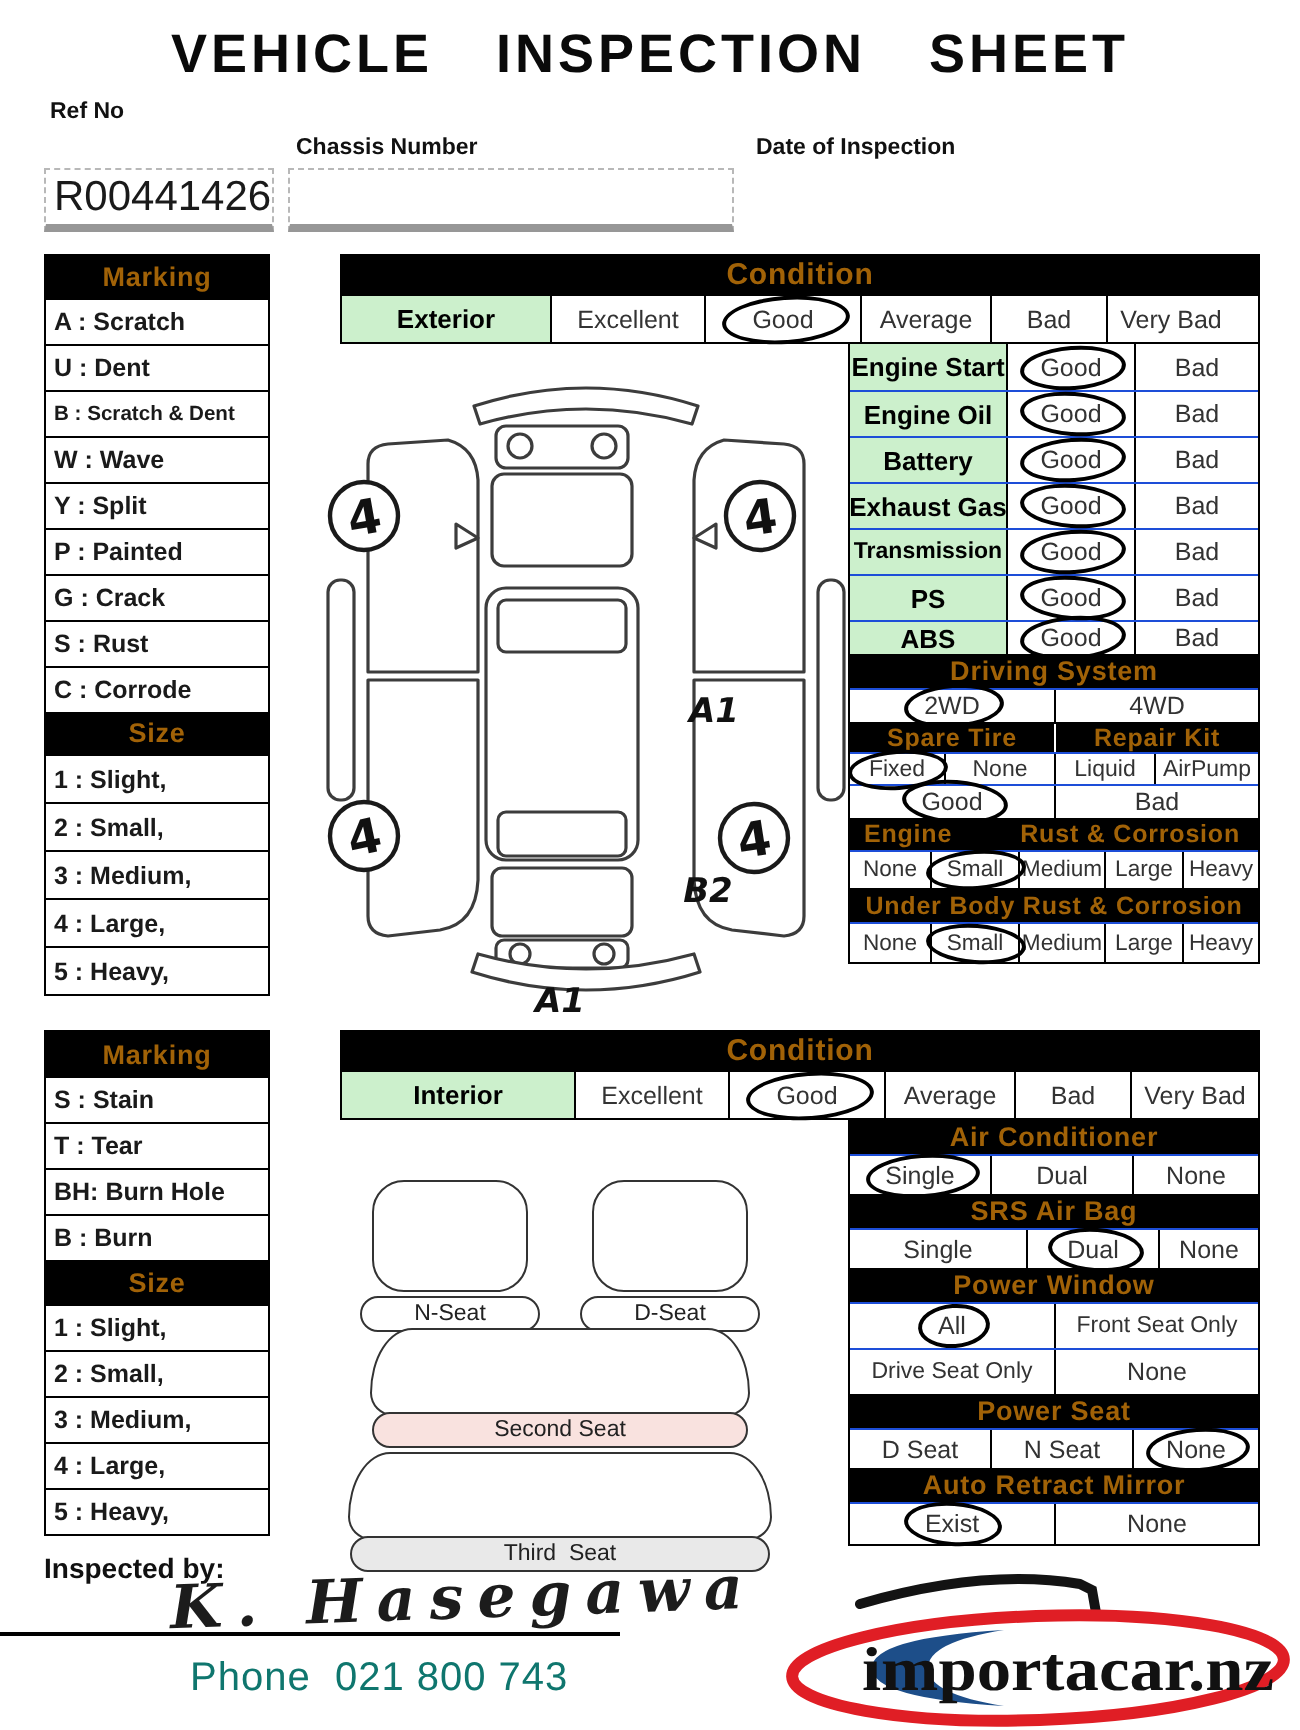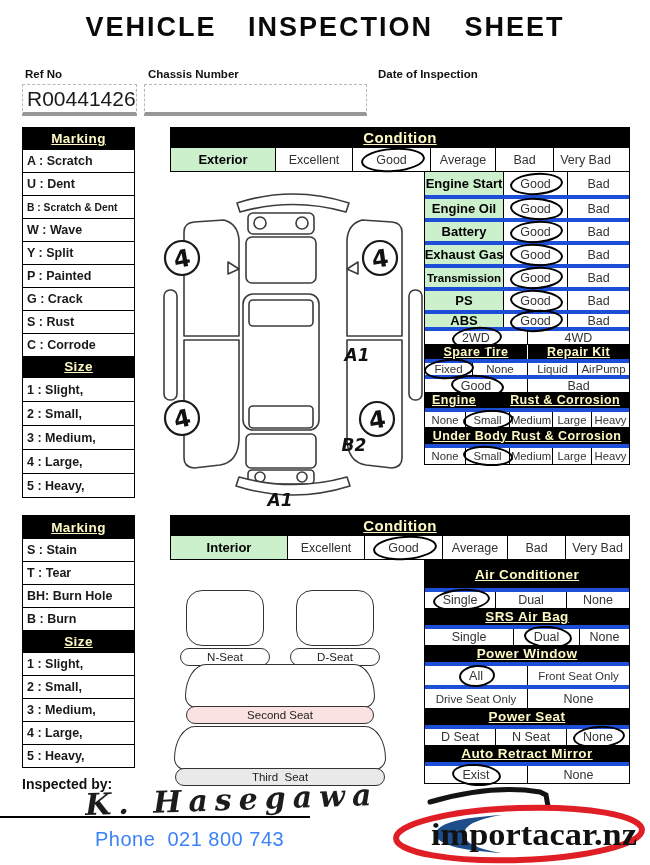--- a/index.html
+++ b/index.html
@@ -5,56 +5,56 @@
   :root{ --green:#ccf0cc; }
   html,body{margin:0;padding:0;background:#fff;}
   .sheet{position:relative;width:650px;height:865px;background:#fff;overflow:hidden;
          font-family:"Liberation Sans",sans-serif;color:#111;}
   .abs{position:absolute;box-sizing:border-box;}
   .title{left:0;top:12px;width:650px;text-align:center;font-size:27px;font-weight:800;
          letter-spacing:2px;word-spacing:22px;color:#0a0a0a;}
   .flabel{font-size:11.5px;font-weight:700;color:#111;}
   .fbox{border:1px dashed #b8b8b8;border-bottom:4px solid #979797;background:#fff;
         display:flex;align-items:center;font-size:21px;color:#1a1a1a;}
-  .bar{background:#000;color:#fef9c3;display:flex;align-items:center;justify-content:center;
-       font-size:13.5px;font-weight:600;letter-spacing:.4px;box-sizing:border-box;text-decoration:underline;}
+  .bar{background:#000;color:#a16207;display:flex;align-items:center;justify-content:center;
+       font-size:13.5px;font-weight:600;letter-spacing:.4px;box-sizing:border-box;}
   .tbl{border:1px solid #000;box-sizing:border-box;background:#fff;}
   .lrow{height:23px;border-top:1px solid #000;display:flex;align-items:center;
         padding-left:4px;font-size:12.5px;font-weight:600;color:#1a1a1a;box-sizing:border-box;}
   .lrow.sm{font-size:10.3px;}
-  .row{display:flex;border-top:4px solid #1d4ed8;box-sizing:border-box;}
+  .row{display:flex;border-top:1px solid #1d4ed8;box-sizing:border-box;}
   .row.nt{border-top:none;}
   .cell{box-sizing:border-box;border-left:1px solid #000;display:flex;align-items:center;
         justify-content:center;font-size:12.5px;color:#333;white-space:nowrap;overflow:visible;}
   .cell:first-child{border-left:none;}
   .glabel{background:var(--green);font-weight:700;color:#000;font-size:13px;}
   .stack{border:1px solid #000;border-top:none;box-sizing:border-box;background:#fff;}
   .circ{position:relative;display:inline-block;padding:0 2px;}
   .circ::after{content:"";position:absolute;left:-8px;right:-10px;top:-4px;bottom:-4px;
                border:2.6px solid #000;border-radius:50%;transform:rotate(-4deg);pointer-events:none;}
   .circ.r2::after{transform:rotate(4deg);}
   .circ.big::after{left:-13px;right:-16px;top:-5px;bottom:-5px;}
   .seatbox{border:1.6px solid #333;background:#fff;border-radius:16px;}
   .seatplate{border:1.6px solid #333;background:#fff;border-radius:9px;display:flex;
              align-items:center;justify-content:center;font-size:11.5px;color:#222;}
   .bench{border:1.6px solid #333;background:#fff;border-radius:22px 22px 12px 12px / 34px 34px 12px 12px;}
   .inspected{font-size:14px;font-weight:700;color:#111;}
   .signature{font-family:"DejaVu Serif",serif;font-style:italic;font-weight:700;font-size:30px;
              letter-spacing:7px;color:#1c1c1c;transform:rotate(-2deg);white-space:nowrap;}
-  .phone{font-size:20px;color:#3b82f6;letter-spacing:.5px;}
+  .phone{font-size:20px;color:#0f766e;letter-spacing:.5px;}
   .footline{background:#000;}
 </style>
 </head>
 <body>
 
 <div class="sheet">
 
   <div class="abs title">VEHICLE INSPECTION SHEET</div>
 
-  <div class="abs flabel" style="left:25px;top:68px">Ref No</div>
+  <div class="abs flabel" style="left:25px;top:50px">Ref No</div>
   <div class="abs fbox" style="left:22px;top:84px;width:115px;height:32px;padding-left:4px">
     <span>R00441426</span>
   </div>
 
   <div class="abs flabel" style="left:148px;top:68px">Chassis Number</div>
   <div class="abs fbox" style="left:144px;top:84px;width:223px;height:32px">
     <span></span>
   </div>
 
   <div class="abs flabel" style="left:378px;top:68px">Date of Inspection</div>
@@ -156,20 +156,21 @@
     <div class="row" style="height:17px">
       <div class="cell glabel" style="width:78px">ABS</div>
       <div class="cell" style="width:64px">
           <span class="circ"><span>Good</span></span>
         </div>
       <div class="cell" style="width:62px">
           <span>Bad</span>
         </div>
     </div>
 
+    <div class="bar" style="height:17px">Driving System</div>
     <div class="row" style="height:17px">
       <div class="cell" style="width:102px">
           <span class="circ"><span>2WD</span></span>
         </div>
       <div class="cell" style="width:102px">
           <span>4WD</span>
         </div>
     </div>
 
     <div class="bar" style="height:15px;font-size:12.5px">
@@ -313,21 +314,21 @@
       </div>
     <div class="cell" style="width:58px">
         <span>Bad</span>
       </div>
     <div class="cell" style="width:64px">
         <span>Very Bad</span>
       </div>
   </div>
 
   <div class="abs stack" style="left:424px;top:560px;width:206px">
-    <div class="bar" style="height:28px">Air Conditioner</div>
+    <div class="bar" style="height:17px">Air Conditioner</div>
     <div class="row" style="height:20px">
       <div class="cell" style="width:70px">
           <span class="circ"><span>Single</span></span>
         </div>
       <div class="cell" style="width:71px">
           <span>Dual</span>
         </div>
       <div class="cell" style="width:63px">
           <span>None</span>
         </div>

